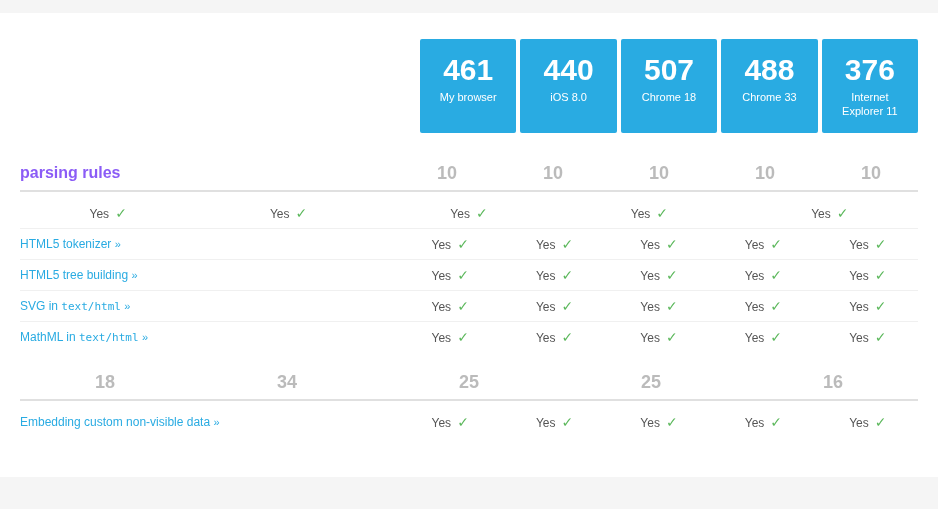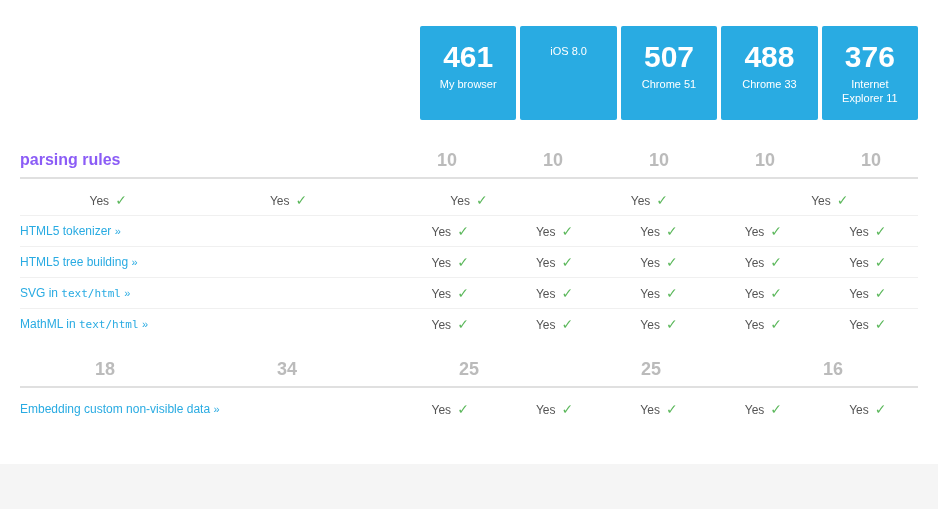--- a/index.html
+++ b/index.html
@@ -5,21 +5,21 @@
     * { box-sizing: border-box; margin: 0; padding: 0; }
     body {
       font-family: Arial, sans-serif;
       background: #f5f5f5;
       color: #333;
       font-size: 13px;
     }
     .container {
       background: #fff;
       max-width: 938px;
-      margin: 0 auto;
+      margin: 13px auto;
       padding: 26px 20px 20px 20px;
     }
     .header {
       display: flex;
       align-items: flex-start;
       gap: 20px;
       margin-bottom: 30px;
     }
     .header-left {
       flex: 0 0 380px;
@@ -144,25 +144,26 @@
     <div class="header-left">
       <div class="browsers-title"></div>
       <div class="browsers-subtitle"></div>
     </div>
     <div class="browser-cards">
     <div class="browser-card">
     <div class="score">461</div>
     <div class="name">My browser</div>
   </div>
         <div class="browser-card">
+    <div class="score">440</div>
     <div class="name">iOS 8.0</div>
   </div>
         <div class="browser-card">
     <div class="score">507</div>
-    <div class="name">Chrome 51</div>
+    <div class="name">Chrome 18</div>
   </div>
         <div class="browser-card">
     <div class="score">488</div>
     <div class="name">Chrome 33</div>
   </div>
         <div class="browser-card">
     <div class="score">376</div>
     <div class="name">Internet Explorer 11</div>
   </div>
       </div>

